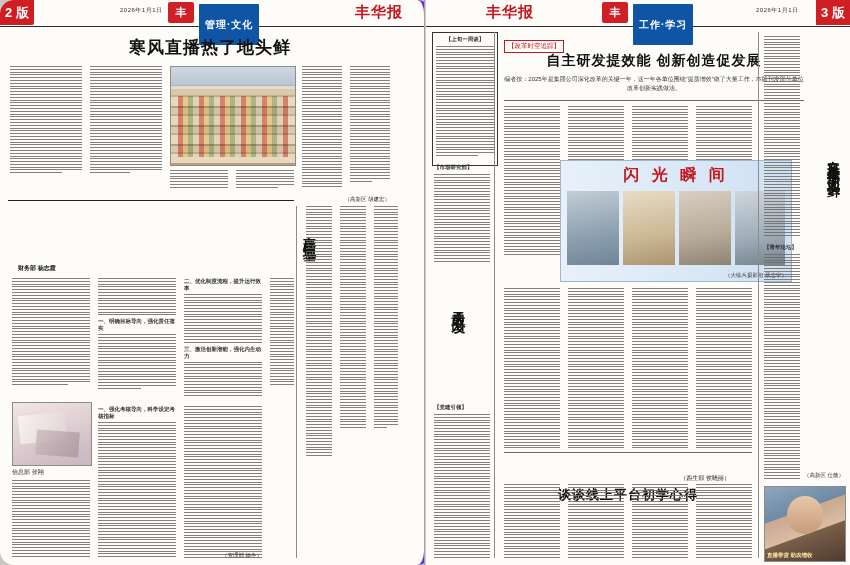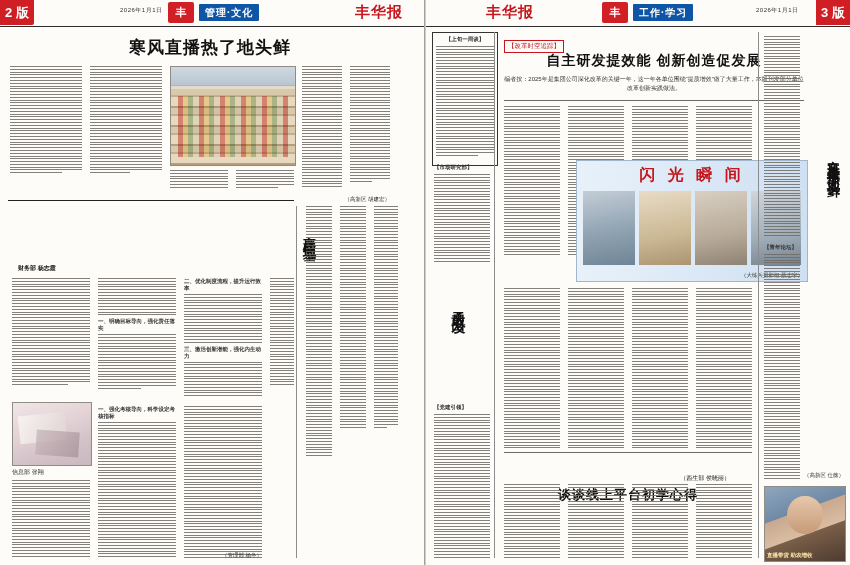--- a/index.html
+++ b/index.html
@@ -1,30 +1,30 @@
 <!DOCTYPE html>
 <html><head>
 <meta charset="utf-8">
 <style>
   html,body{margin:0;padding:0;background:#b9b6b1;}
   body{font-family:"Liberation Sans","DejaVu Sans",sans-serif;}
   #page{position:relative;width:850px;height:565px;overflow:hidden;background:#c9c6c1;}
   .page{position:absolute;top:0;height:565px;background:#fdfcf8;overflow:hidden;}
-  #pageL{left:0;width:424px;border-right:2px solid #6d28d9;}
+  #pageL{left:0;width:424px;border-right:7px solid #6d28d9;border-radius:14px;}
   #pageR{left:426px;width:424px;}
   .seam{position:absolute;top:0;left:424px;width:2px;height:565px;background:linear-gradient(to right,#8d8a84,#e8e5df);}
   
   .masthead{position:relative;height:26px;border-bottom:1px solid #2b2b2b;}
   .pagenum{position:absolute;top:0;width:34px;height:25px;color:#fff;font-size:13px;font-weight:bold;display:flex;align-items:center;justify-content:center;letter-spacing:0;}
   .pagenum.red{background:#cf1f24;}
   .pagenum.left{left:0;border-bottom-right-radius:2px;}
   .pagenum.right{right:0;}
   .mh-date{position:absolute;top:6px;font-size:6px;color:#333;letter-spacing:.5px;}
   .mh-logo{position:absolute;top:2px;width:26px;height:21px;background:#d11f26;border-radius:2px;display:flex;align-items:center;justify-content:center;color:#fff;font-size:11px;font-weight:bold;}
-  .mh-cat{position:absolute;top:4px;height:17px;background:#0f55a6;color:#fff;font-size:10px;font-weight:bold;display:flex;align-items:center;justify-content:center;padding:0 6px;letter-spacing:1px;border-radius:1px;}
+  .mh-cat{position:absolute;top:4px;height:17px;background:#0f55a6;color:#fff;font-size:10px;font-weight:bold;display:flex;align-items:center;justify-content:center;padding:12px 6px;letter-spacing:1px;border-radius:1px;}
   .mh-title{position:absolute;top:3px;font-size:15px;font-weight:bold;color:#111;letter-spacing:1px;}
   .mh-title.red{color:#c6161d;font-family:Liberation Mono, monospace;}
   
   .headline{font-weight:bold;color:#111;text-align:center;letter-spacing:1px;}
   .h1{font-size:17px;}
   .h2{font-size:13px;}
   .sub{font-size:6px;color:#333;text-align:center;}
   .byline{font-size:6px;color:#222;}
   .rule{height:1px;background:#222;}
   .rule.thin{background:#6b6b6b;}
@@ -1274,21 +1274,21 @@
           <i></i>
           <i></i>
           <i></i>
           <i></i>
           <i></i>
           <i></i>
           <i></i>
       </div>
     </div>
 
-    <div class="banner-flash" style="position:absolute;left:150px;top:160px;width:230px;height:120px;">
+    <div class="banner-flash" style="position:absolute;left:134px;top:160px;width:230px;height:120px;">
       <div style="position:absolute;left:0;right:0;top:4px;text-align:center;font-size:16px;font-weight:bold;color:#c4161c;letter-spacing:4px">闪  光  瞬  间</div>
       <div class="fp-cell fp1" style="left:6px;top:30px;width:52px;height:74px"></div>
       <div class="fp-cell fp2" style="left:62px;top:30px;width:52px;height:74px"></div>
       <div class="fp-cell fp3" style="left:118px;top:30px;width:52px;height:74px"></div>
       <div class="fp-cell fp4" style="left:174px;top:30px;width:50px;height:74px"></div>
       <div class="cap" style="position:absolute;right:4px;bottom:2px">（大练兵摄影组  聂志宇）</div>
     </div>
 
     <div class="col" style="left:78px;top:288px;width:56px;height:160px">
       <div class="lines dense">

